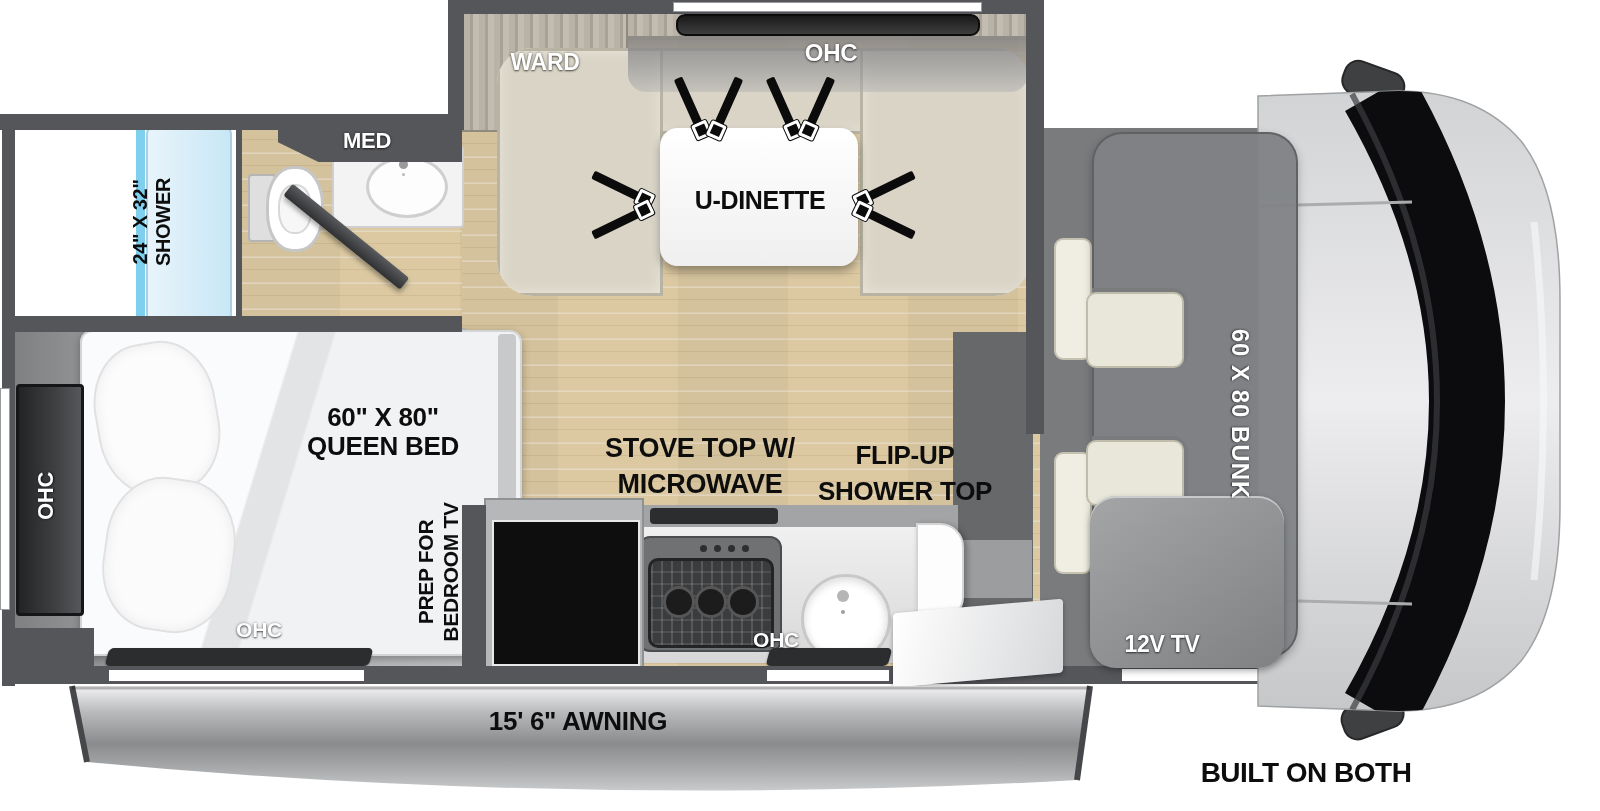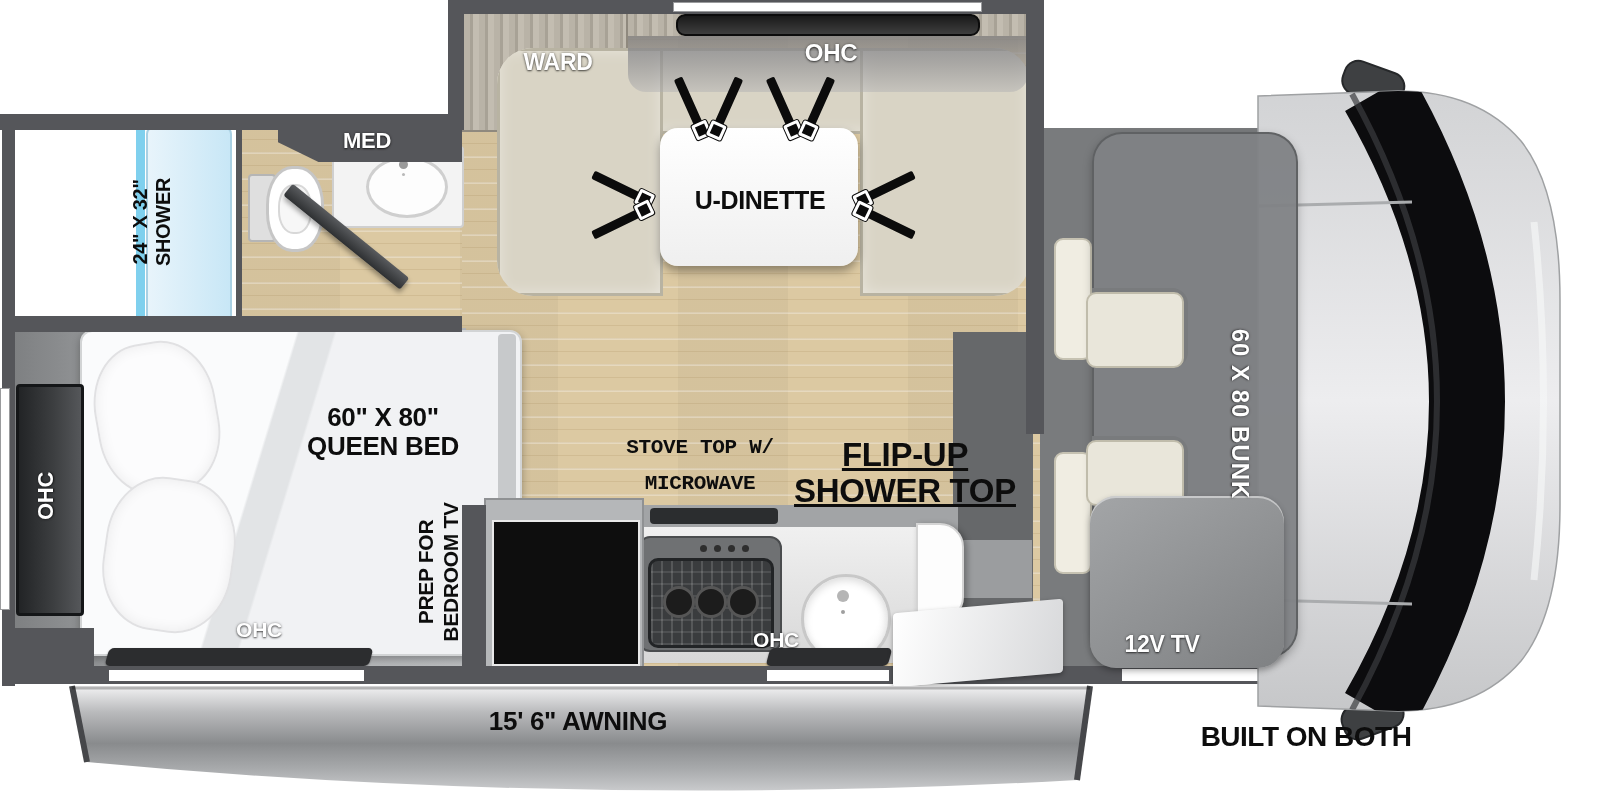--- a/index.html
+++ b/index.html
@@ -176,52 +176,52 @@
           <stop offset="0.8" stop-color="#a9abad"></stop>
         <stop offset="1" stop-color="#c9cacc"></stop>
       </linearGradient>
     </defs>
     <path d="M72,686 L1090,686 L1077,780 Q575,808 87,762 Z" fill="url(#awnG)"></path>
     <path d="M72,686 L87,762" stroke="#46474a" stroke-width="6"></path>
     <path d="M1090,686 L1077,780" stroke="#46474a" stroke-width="6"></path>
     <path d="M72,688 L1090,688" stroke="rgba(0,0,0,.25)" stroke-width="3"></path>
   </svg>
 
-  <div class="lbl white" style="left:558px;top:62px;font-size:23px;">WARD</div>
+  <div class="lbl white" style="left:545px;top:62px;font-size:23px;">WARD</div>
   <div class="lbl white" style="left:831px;top:53px;font-size:24px;">OHC</div>
   <div class="lbl black" style="left:760px;top:200px;font-size:25px;">U-DINETTE</div>
   <div class="lbl white" style="left:367px;top:141px;font-size:22px;">MED</div>
 
   <div class="lbl black rot-ccw" style="left:152px;top:222px;font-size:20px;line-height:23px;">
     <div>24" X 32"</div>
     <div>SHOWER</div>
   </div>
 
   <div class="lbl black" style="left:383px;top:432px;font-size:26px;line-height:29px;">
     <div>60" X 80"</div>
     <div>QUEEN BED</div>
   </div>
   <div class="lbl white rot-ccw" style="left:46px;top:496px;font-size:22px;">OHC</div>
   <div class="lbl white" style="left:259px;top:630px;font-size:21px;">OHC</div>
   <div class="lbl black rot-ccw" style="left:438px;top:572px;font-size:21px;line-height:25px;">
     <div>PREP FOR</div>
     <div>BEDROOM TV</div>
   </div>
 
-  <div class="lbl black" style="left:700px;top:466px;font-size:21px;line-height:36px;font-family:Liberation Mono, monospace;">
+  <div class="lbl black" style="left:700px;top:466px;font-size:27px;line-height:36px;">
     <div>STOVE TOP W/</div>
     <div>MICROWAVE</div>
   </div>
-  <div class="lbl black" style="left:905px;top:473px;font-size:33px;line-height:36px;text-decoration:underline;">
+  <div class="lbl black" style="left:905px;top:473px;font-size:26px;line-height:36px;">
     <div>FLIP-UP</div>
     <div>SHOWER TOP</div>
   </div>
   <div class="lbl white" style="left:776px;top:640px;font-size:21px;">OHC</div>
 
   <div class="lbl white rot-cw" style="left:1240px;top:414px;font-size:24px;letter-spacing:1px;">60 X 80 BUNK</div>
   <div class="lbl white" style="left:1162px;top:644px;font-size:23px;">12V TV</div>
 
   <div class="lbl black" style="left:578px;top:722px;font-size:26px;">15' 6" AWNING</div>
-  <div class="lbl black" style="left:1306px;top:736px;font-size:28px;line-height:31px;letter-spacing:-0.5px;">
+  <div class="lbl black" style="left:1306px;top:772px;font-size:28px;line-height:31px;letter-spacing:-0.5px;">
     <div>BUILT ON BOTH</div>
   </div>
 
 </div>
 
 </body></html>

